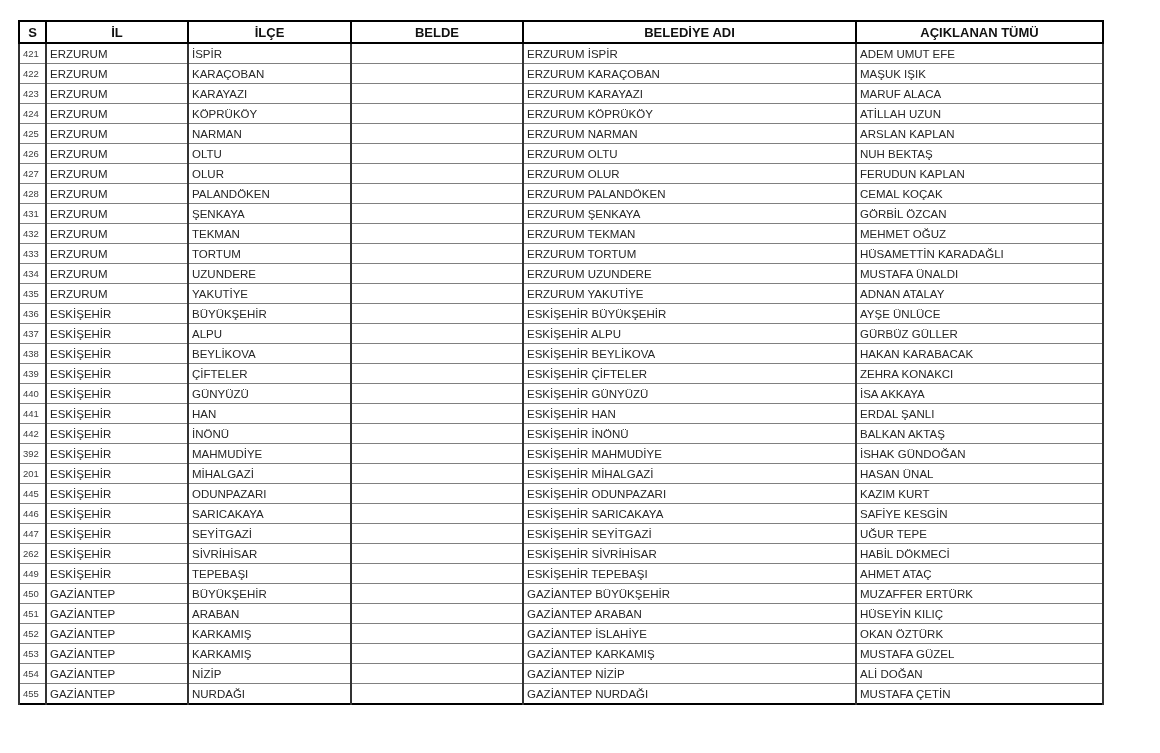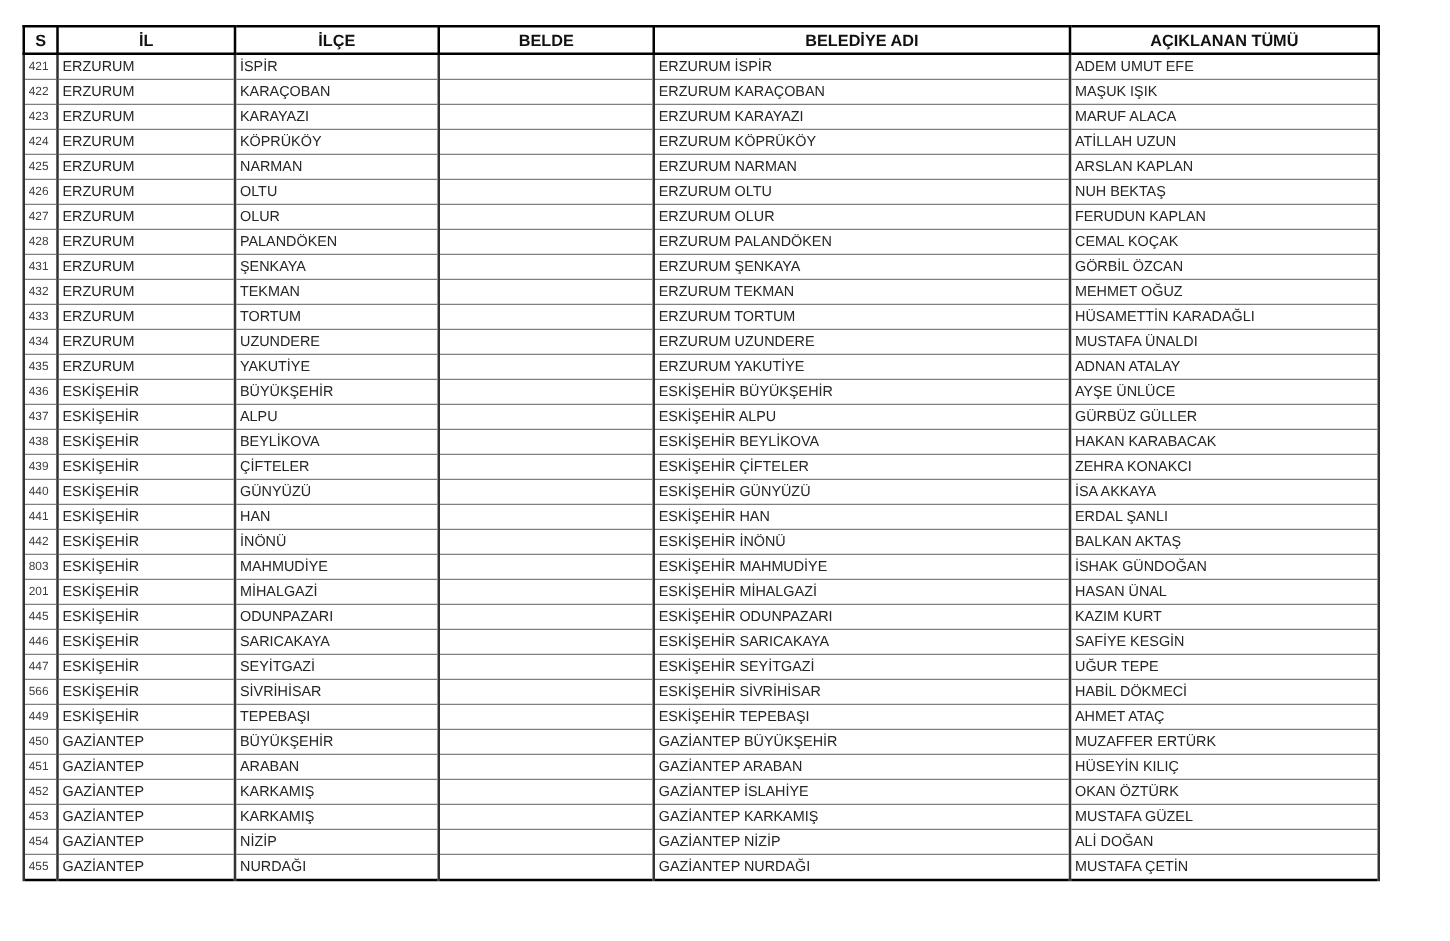--- a/index.html
+++ b/index.html
@@ -243,21 +243,21 @@
         </tr>
         <tr>
           <td class="num">442</td>
           <td>ESKİŞEHİR</td>
           <td>İNÖNÜ</td>
           <td></td>
           <td>ESKİŞEHİR İNÖNÜ</td>
           <td>BALKAN AKTAŞ</td>
         </tr>
         <tr>
-          <td class="num">803</td>
+          <td class="num">392</td>
           <td>ESKİŞEHİR</td>
           <td>MAHMUDİYE</td>
           <td></td>
           <td>ESKİŞEHİR MAHMUDİYE</td>
           <td>İSHAK GÜNDOĞAN</td>
         </tr>
         <tr>
           <td class="num">201</td>
           <td>ESKİŞEHİR</td>
           <td>MİHALGAZİ</td>
@@ -283,21 +283,21 @@
         </tr>
         <tr>
           <td class="num">447</td>
           <td>ESKİŞEHİR</td>
           <td>SEYİTGAZİ</td>
           <td></td>
           <td>ESKİŞEHİR SEYİTGAZİ</td>
           <td>UĞUR TEPE</td>
         </tr>
         <tr>
-          <td class="num">566</td>
+          <td class="num">262</td>
           <td>ESKİŞEHİR</td>
           <td>SİVRİHİSAR</td>
           <td></td>
           <td>ESKİŞEHİR SİVRİHİSAR</td>
           <td>HABİL DÖKMECİ</td>
         </tr>
         <tr>
           <td class="num">449</td>
           <td>ESKİŞEHİR</td>
           <td>TEPEBAŞI</td>

